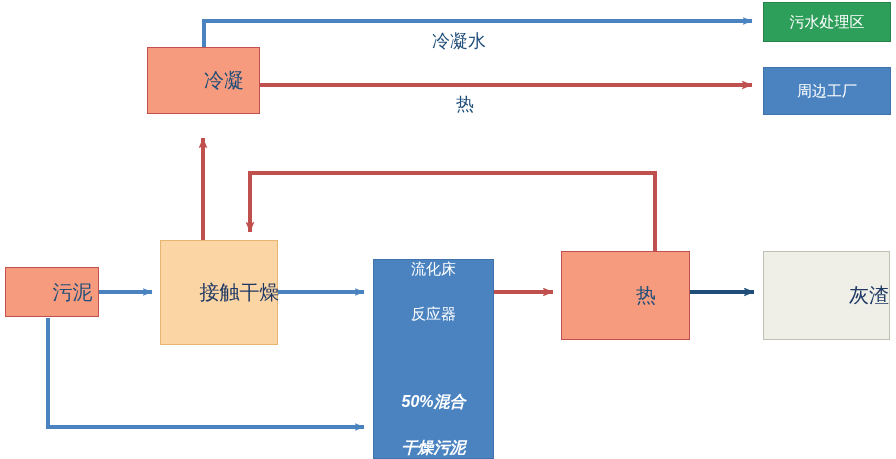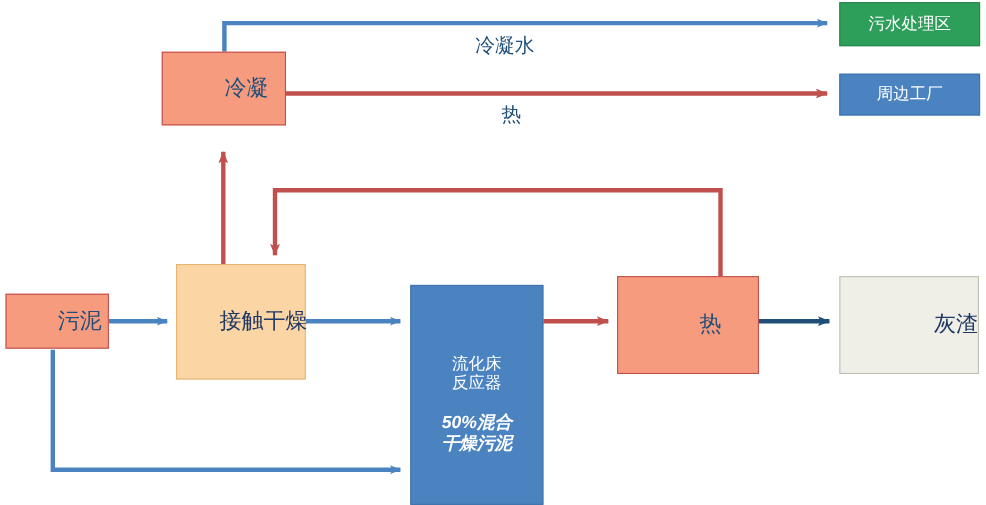--- a/index.html
+++ b/index.html
@@ -127,33 +127,33 @@
   <div class="edge-label" style="left:456px; top:92px;">热</div>
 
   <div class="node skin-salmon t20" style="left:147px; top:47px; width:113px; height:67px;">
     <span class="ln">冷凝</span>
   </div>
 
   <div class="node skin-green t19" style="left:763px; top:2px; width:128px; height:40px;">
     <span class="ln">污水处理区</span>
   </div>
 
-  <div class="node skin-bluebox t19" style="left:763px; top:67px; width:128px; height:38px;">
+  <div class="node skin-bluebox t19" style="left:763px; top:67px; width:128px; height:48px;">
     <span class="ln">周边工厂</span>
   </div>
 
   <div class="node skin-salmon t20" style="left:5px; top:267px; width:94px; height:50px;">
     <span class="ln">污泥</span>
   </div>
 
   <div class="node skin-peach t20" style="left:160px; top:240px; width:118px; height:105px;">
     <span class="ln">接触干燥</span>
   </div>
 
-  <div class="node skin-blue" style="left:373px; top:259px; width:121px; height:200px; justify-content:center; padding-top:18px;">
+  <div class="node skin-blue" style="left:373px; top:259px; width:121px; height:200px; justify-content:space-between; ">
     <span class="ln t19">流化床</span>
     <span class="ln t19">反应器</span>
     <span class="gap"></span>
     <span class="ln t17 bold">50%混合</span>
     <span class="ln t17 bold">干燥污泥</span>
   </div>
 
   <div class="node skin-salmon t20" style="left:561px; top:251px; width:129px; height:89px;">
     <span class="ln">热</span>
   </div>

